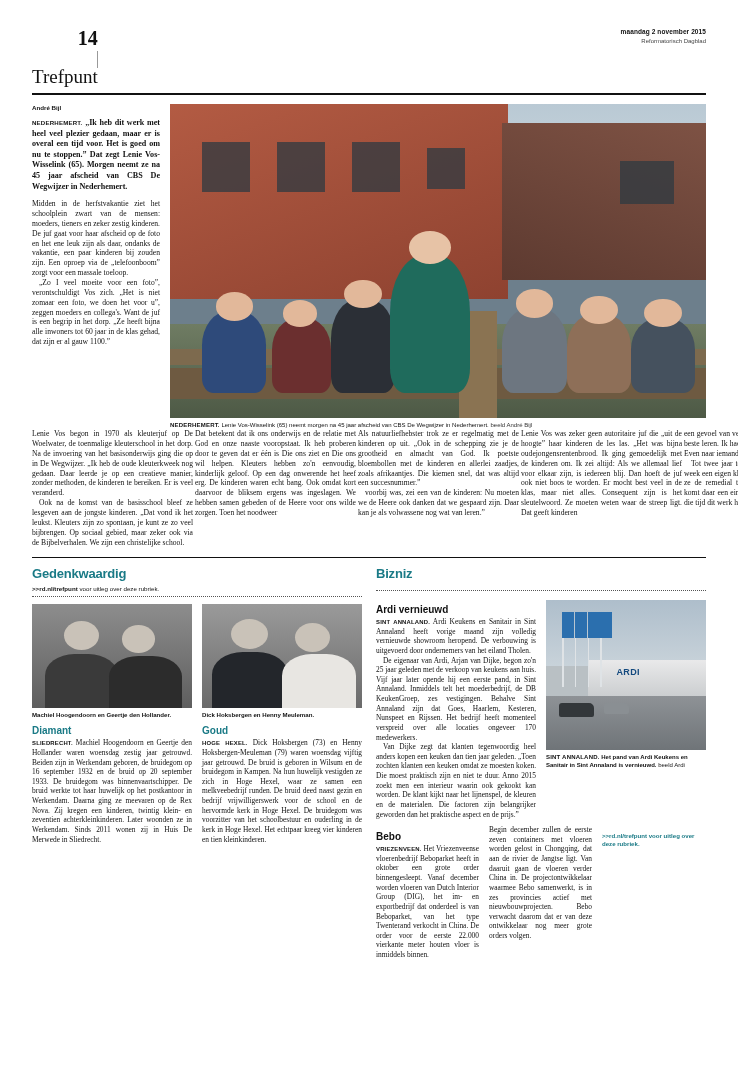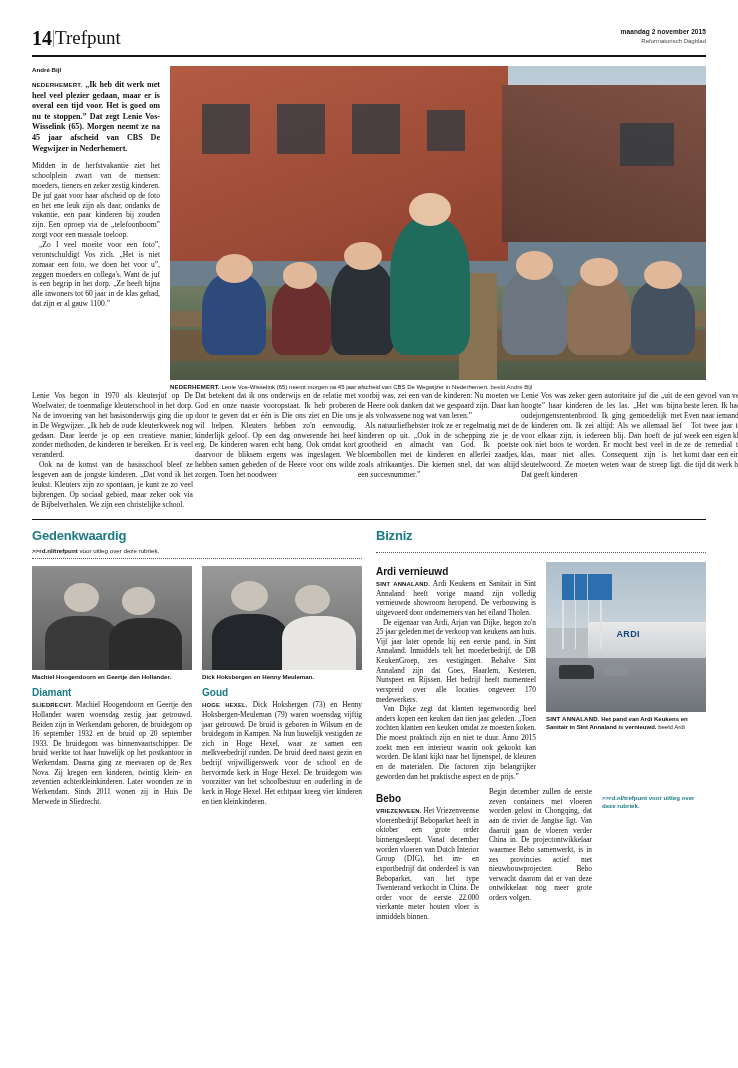--- a/index.html
+++ b/index.html
@@ -33,22 +33,23 @@
   
   .masthead {
     display: flex;
     align-items: flex-start;
     justify-content: space-between;
     border-bottom: none;
     padding-bottom: 2px;
   }
   .masthead-left {
     display: flex;
-    align-items: flex-start;
+    align-items: flex-end;
     gap: 1px;
+    flex-direction: column;
   }
   .page-number {
     font-family: "Liberation Serif", serif;
     font-weight: bold;
     font-size: 20px;
     letter-spacing: 0;
     line-height: 1;
   }
   .masthead-divider {
     width: 1px;
@@ -450,22 +451,22 @@
 
     <div class="four-col">
       <div class="col">
         <p class="body">Lenie Vos begon in 1970 als kleuterjuf op De Woelwater, de toenmalige kleuterschool in het dorp. Na de invoering van het basisonderwijs ging die op in De Wegwijzer. „Ik heb de oude kleuterkweek nog gedaan. Daar leerde je op een creatieve manier, zonder methoden, de kinderen te bereiken. Er is veel veranderd.</p>
         <p class="body">Ook na de komst van de basisschool bleef ze lesgeven aan de jongste kinderen. „Dat vond ik het leukst. Kleuters zijn zo spontaan, je kunt ze zo veel bijbrengen. Op sociaal gebied, maar zeker ook via de Bijbelverhalen. We zijn een christelijke school.</p>
       </div>
       <div class="col">
         <p class="body">Dat betekent dat ik ons onderwijs en de relatie met God en onze naaste vooropstaat. Ik heb proberen door te geven dat er één is Die ons ziet en Die ons wil helpen. Kleuters hebben zo'n eenvoudig, kinderlijk geloof. Op een dag onwerende het heef erg. De kinderen waren echt bang. Ook omdat kort daarvoor de bliksem ergens was ingeslagen. We hebben samen gebeden of de Heere voor ons wilde zorgen. Toen het noodweer</p>
       </div>
       <div class="col">
+        <p class="body">Als natuurliefhebster trok ze er regelmatig met de kinderen op uit. „Ook in de schepping zie je de grootheid en almacht van God. Ik poetste bloembollen met de kinderen en allerlei zaadjes, zoals afrikaantjes. Die kiemen snel, dat was altijd een succesnummer.”</p>
         <p class="body">voorbij was, zei een van de kinderen: Nu moeten we de Heere ook danken dat we gespaard zijn. Daar kan je als volwassene nog wat van leren.”</p>
-        <p class="body">Als natuurliefhebster trok ze er regelmatig met de kinderen op uit. „Ook in de schepping zie je de grootheid en almacht van God. Ik poetste bloembollen met de kinderen en allerlei zaadjes, zoals afrikaantjes. Die kiemen snel, dat was altijd een succesnummer.”</p>
       </div>
       <div class="col">
         <p class="body">Lenie Vos was zeker geen autoritaire juf die „uit de hoogte” haar kinderen de les las. „Het was bijna oudejongensrentenbrood. Ik ging gemoedelijk met de kinderen om. Ik zei altijd: Als we allemaal lief voor elkaar zijn, is iedereen blij. Dan hoeft de juf ook niet boos te worden. Er mocht best veel in de klas, maar niet alles. Consequent zijn is het sleutelwoord. Ze moeten weten waar de streep ligt. Dat geeft kinderen</p>
       </div>
       <div class="col">
         <p class="body">een gevoel van veiligheid, en dan kunnen ze ook het beste leren. Ik had denk ik een natuurlijk overwicht. Even naar iemand kijken, was meestal genoeg.”</p>
         <p class="body">Tot twee jaar terug had juf Vos drie dagen in de week een eigen klas, de afgelopen periode verzorgde ze de remedial teaching van de kleuters. Morgen komt daar een einde aan. „Ik ben dankbaar dat ik al die tijd dit werk heb mogen doen.”</p>
       </div>
     </div>
 

